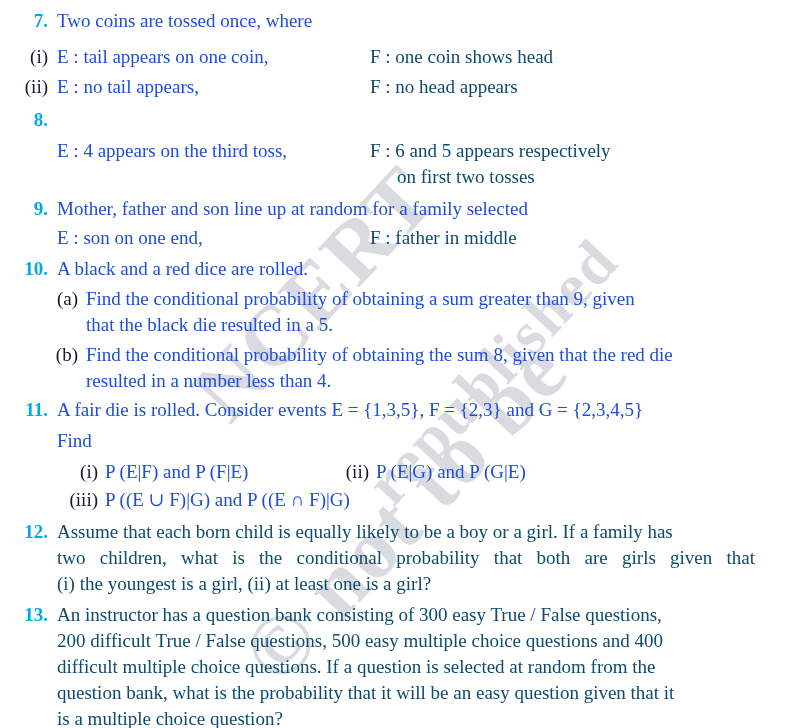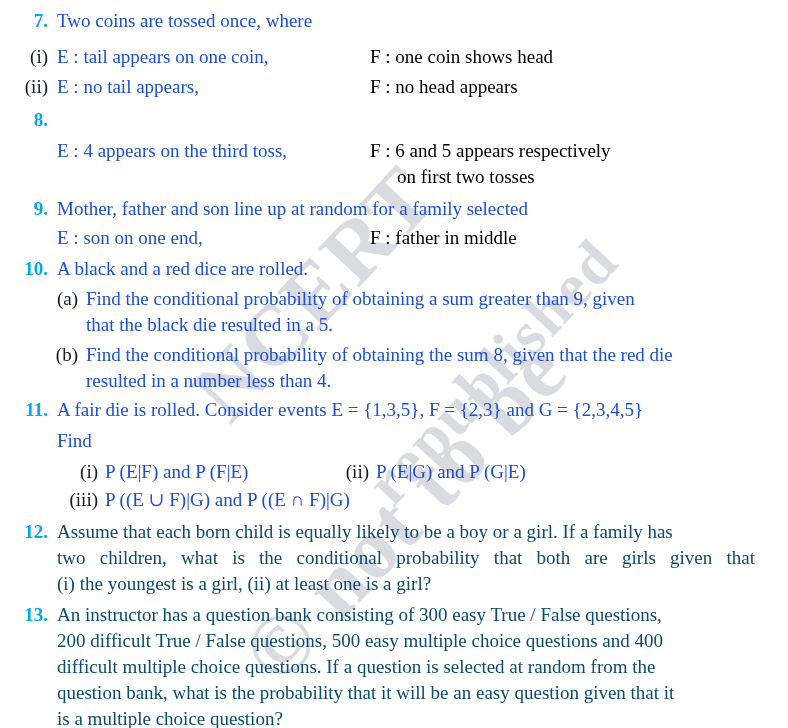--- a/index.html
+++ b/index.html
@@ -89,21 +89,21 @@
     position: absolute;
     font-size: 19px;
     line-height: 26.5px;
     color: #0c4a6e;
   }
 
   .colF {
     position: absolute;
     font-size: 19px;
     line-height: 26px;
-    color: #000000;
+    color: #0c4a6e;
   }
 </style>
 </head>
 <body>
 
 <div id="watermark-layer">
   <div class="wm-text" id="wm-ncert">NCERT</div>
   <div class="wm-text" id="wm-republished">republished</div>
   <div class="wm-text" id="wm-copy">© not to be</div>
 </div>

